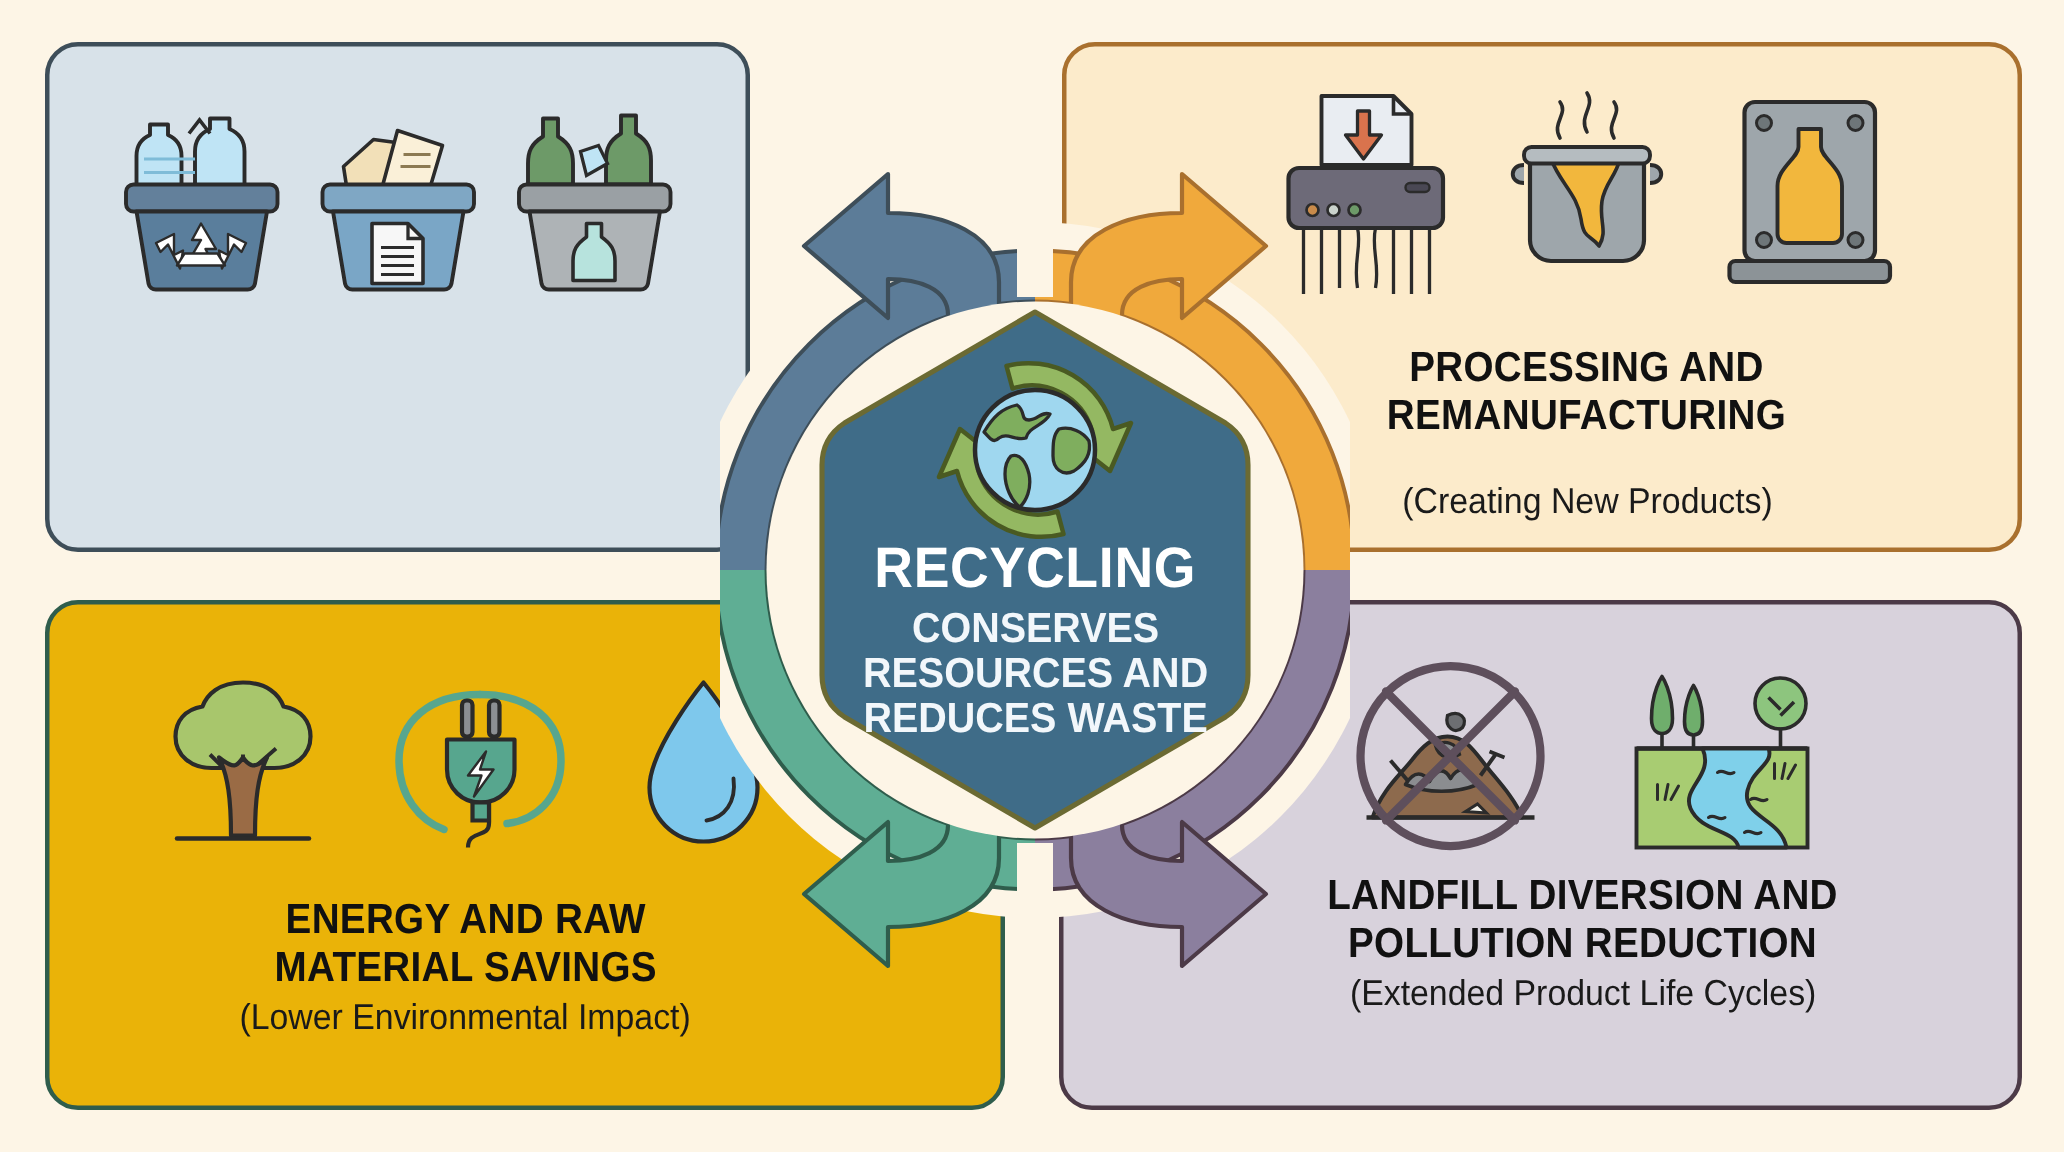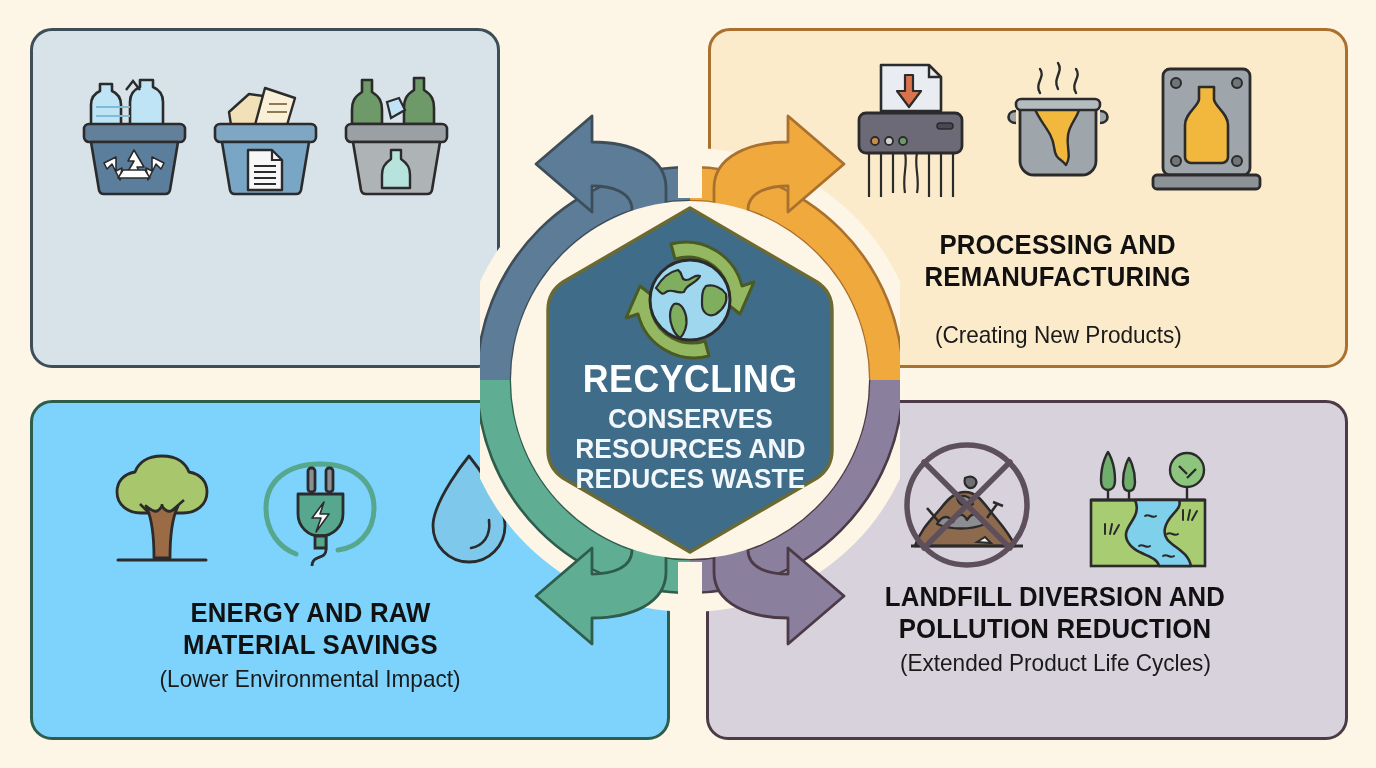--- a/index.html
+++ b/index.html
@@ -17,21 +17,21 @@
     border-radius:22px;
     box-sizing:border-box;
     display:flex;flex-direction:column;
     align-items:center;
   }
   #panel-tl{left:30px;top:28px;width:470px;height:340px;
     background:#d8e2e9;border:3px solid #3e4e59;}
   #panel-tr{left:708px;top:28px;width:640px;height:340px;
     background:#fcebcb;border:3px solid #a9702e;}
   #panel-bl{left:30px;top:400px;width:640px;height:340px;
-    background:#7dd3fc;border:3px solid #2f5d4c;}
+    background:#eab308;border:3px solid #2f5d4c;}
   #panel-br{left:706px;top:400px;width:642px;height:340px;
     background:#d8d2dc;border:3px solid #4c3a47;}
 
   .icon-row{
     display:flex;align-items:flex-end;justify-content:center;
     gap:26px;margin-top:32px;height:140px;
   }
   #panel-tl .icon-row{margin-top:30px;}
   #panel-tr .icon-row{margin-top:34px;gap:38px;}
   #panel-bl .icon-row{margin-top:36px;gap:36px;}

